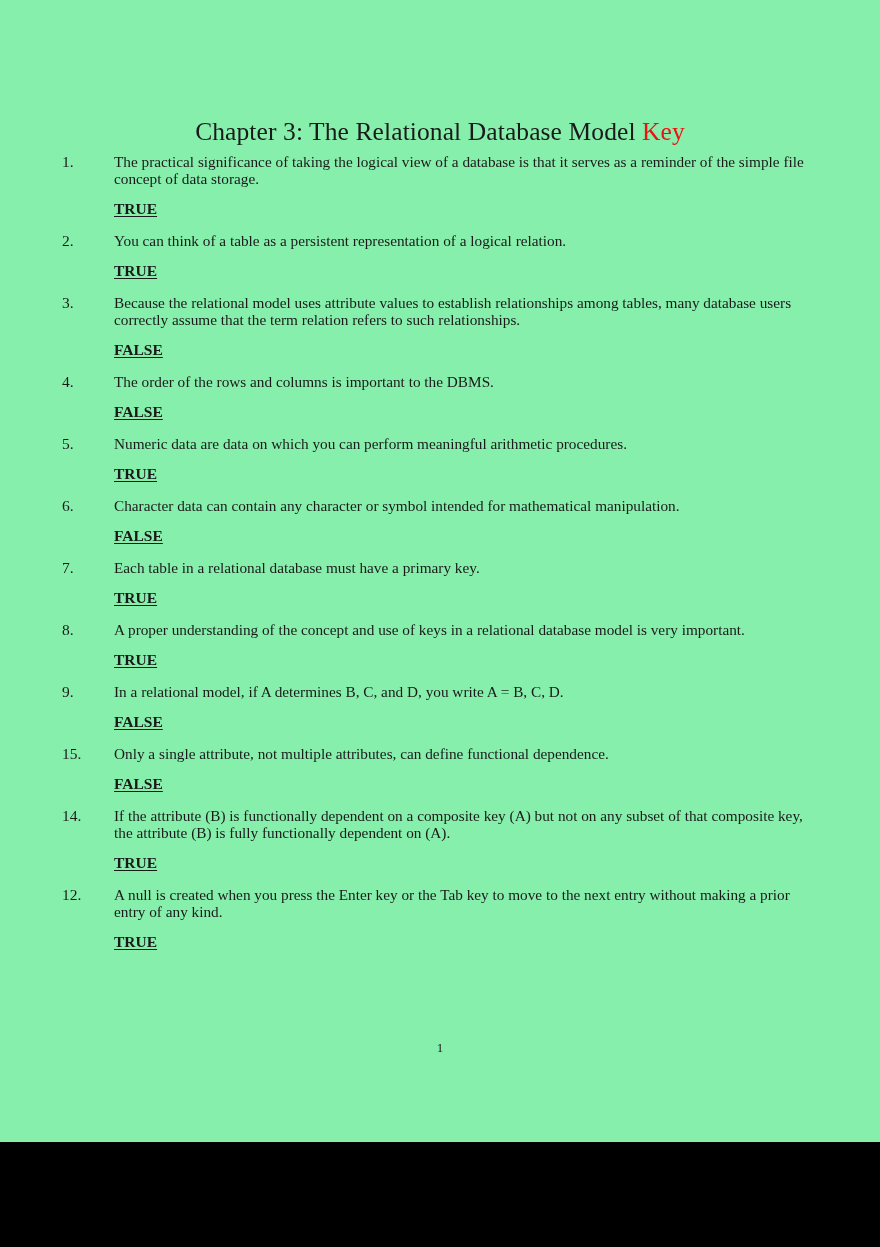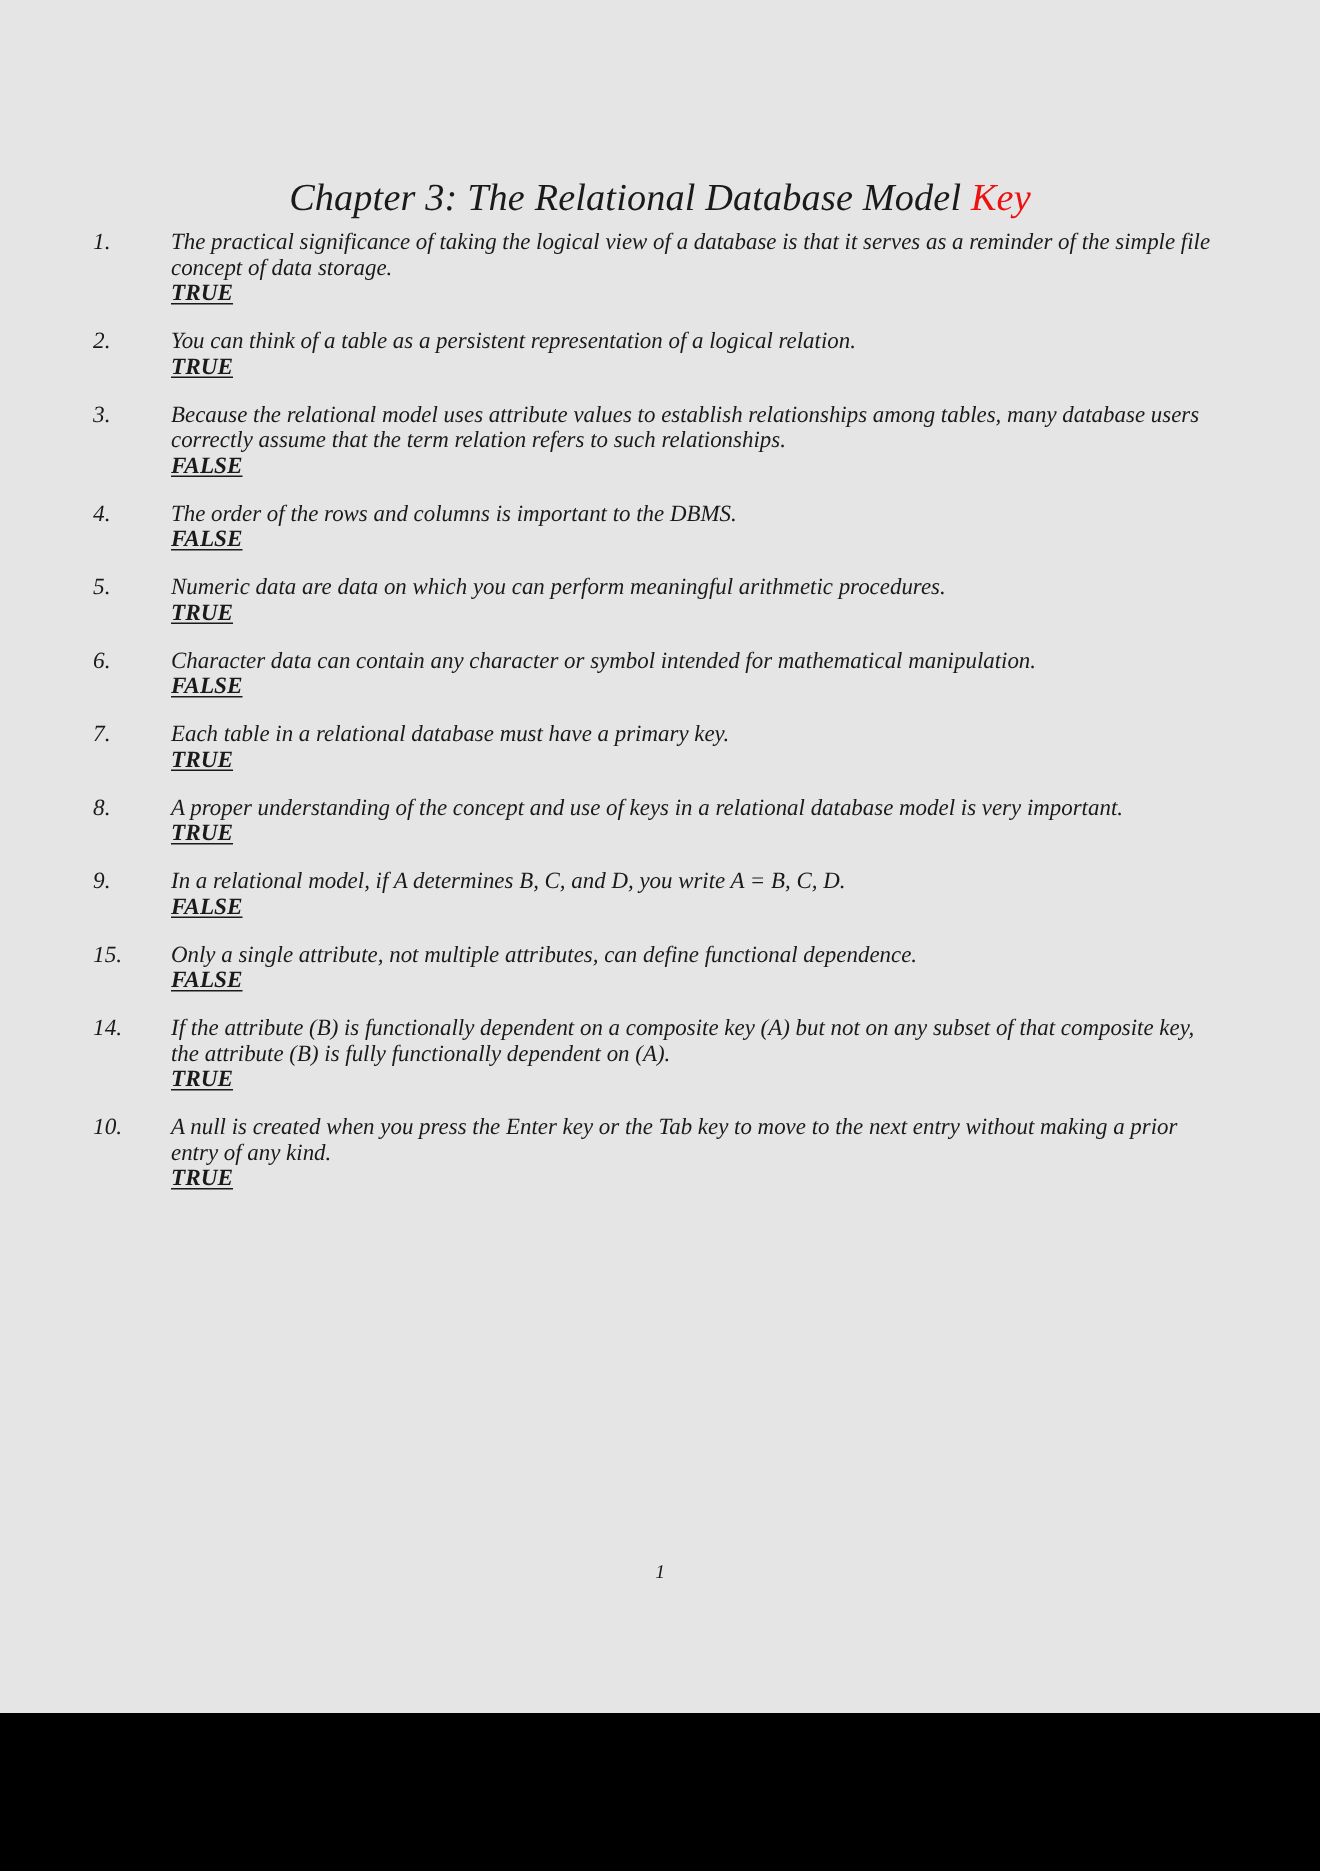--- a/index.html
+++ b/index.html
@@ -15,22 +15,21 @@
     font-family: "Liberation Serif", "DejaVu Serif", serif;
     overflow: hidden;
   }
 
   .page {
     position: absolute;
     left: 0;
     top: 0;
     width: 880px;
     height: 1142px;
-    background: #e5e5e5;
-    font-style: italic;
+    background: #86efac;
   }
 
   .doc-title {
     position: absolute;
     left: 0;
     top: 100px;
     width: 880px;
     text-align: center;
     font-size: 25.5px;
     font-weight: normal;
@@ -71,20 +70,21 @@
     font-size: 15.5px;
     line-height: 17px;
     color: #1a1a1a;
     text-align: left;
     font-stretch: condensed;
     transform: scaleX(0.985);
     transform-origin: left top;
   }
 
   .q-answer {
+    margin-top: 13px;
     font-size: 15.5px;
     line-height: 17px;
     font-weight: bold;
     color: #1a1a1a;
     text-decoration: underline;
     text-underline-offset: 2px;
     display: inline-block;
   }
 
   .page-number {
@@ -163,21 +163,21 @@
         <div class="q-number">15.</div>
         <div class="q-text">Only a single attribute, not multiple attributes, can define functional dependence.</div>
         <div><span class="q-answer">FALSE</span></div>
       </div>
       <div class="quiz-item">
         <div class="q-number">14.</div>
         <div class="q-text">If the attribute (B) is functionally dependent on a composite key (A) but not on any subset of that composite key, the attribute (B) is fully functionally dependent on (A).</div>
         <div><span class="q-answer">TRUE</span></div>
       </div>
       <div class="quiz-item">
-        <div class="q-number">10.</div>
+        <div class="q-number">12.</div>
         <div class="q-text">A null is created when you press the Enter key or the Tab key to move to the next entry without making a prior entry of any kind.</div>
         <div><span class="q-answer">TRUE</span></div>
       </div>
     </div>
 
   <div class="page-number">1</div>
 
 </div>
 
 <div class="bottom-bar"></div>

